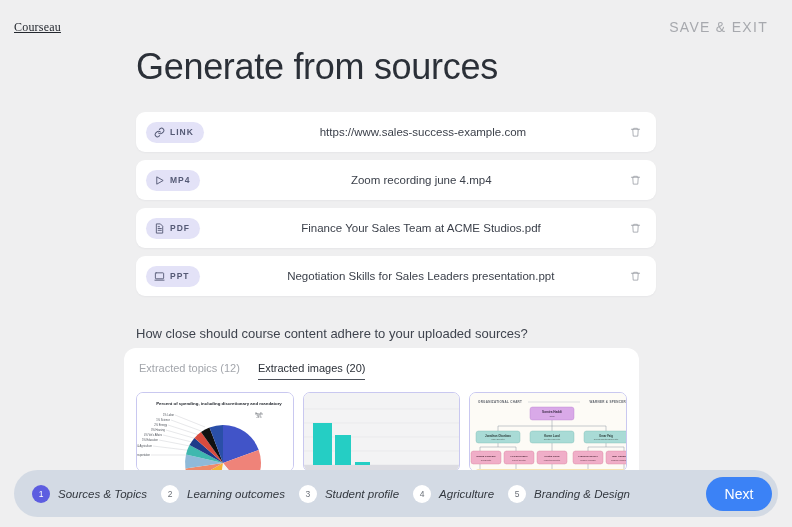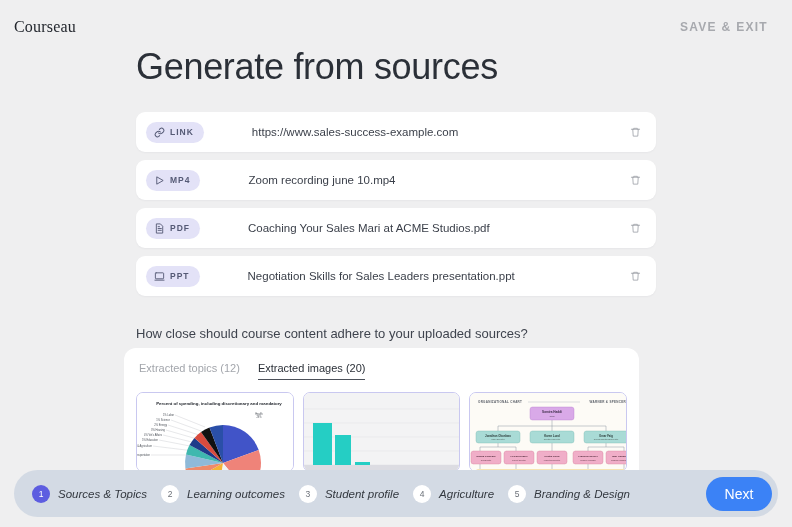--- a/index.html
+++ b/index.html
@@ -18,27 +18,28 @@
   
   .topbar {
     position: absolute; top: 0; left: 0;
     width: 792px; height: 54px;
     display: flex; align-items: center;
     justify-content: space-between;
     padding: 0 24px 0 14px;
   }
   .logo {
     font-family: "Liberation Serif", serif;
-    font-size: 16px;
+    font-size: 12px;
     color: #23272e;
     letter-spacing: .2px;
+    text-decoration: underline;
   }
   .save-exit {
-    font-size: 12px;
-    font-weight: bold;
+    font-size: 14px;
+    font-weight: normal;
     letter-spacing: 1.3px;
     color: #a7a9ae;
   }
 
   
   .main {
     position: absolute;
     top: 46px; left: 136px;
     width: 520px;
   }
@@ -75,20 +76,21 @@
   }
   .badge svg { display: block; }
   .source-name {
     margin-left: 16px;
     font-size: 11.5px;
     color: #3a3f49;
     flex: 1 1 auto;
     white-space: nowrap;
     overflow: hidden;
     text-overflow: ellipsis;
+    text-align: center;
   }
   .del-btn {
     flex: 0 0 auto;
     width: 18px; height: 18px;
     display: flex; align-items: center; justify-content: center;
     cursor: pointer;
   }
 
   
   .slider-block { margin-top: 30px; }
@@ -227,39 +229,39 @@
 
       <div class="source-row">
         <span class="badge">
           <span>
             <svg width="11" height="11" viewBox="0 0 24 24" fill="none" stroke="#555a75" stroke-width="2" stroke-linejoin="round">
               <path d="M6 4l14 8-14 8z"></path>
             </svg>
           </span>
           <span>MP4</span>
         </span>
-        <span class="source-name">Zoom recording june 10.mp4</span>
+        <span class="source-name">Zoom recording june 4.mp4</span>
         <span class="del-btn">
           <svg width="11" height="12" viewBox="0 0 24 24" fill="none" stroke="#9ea2a9" stroke-width="1.8" stroke-linecap="round">
             <path d="M3 6h18M8 6V4h8v2M6 6l1 15h10l1-15"></path>
           </svg>
         </span>
       </div>
 
       <div class="source-row">
         <span class="badge">
           <span>
             <svg width="11" height="11" viewBox="0 0 24 24" fill="none" stroke="#555a75" stroke-width="2" stroke-linecap="round" stroke-linejoin="round">
               <path d="M6 2h8l5 5v15H6z"></path>
               <path d="M9 12h7M9 16h7M9 8h3"></path>
             </svg>
           </span>
           <span>PDF</span>
         </span>
-        <span class="source-name">Coaching Your Sales Mari at ACME Studios.pdf</span>
+        <span class="source-name">Finance Your Sales Team at ACME Studios.pdf</span>
         <span class="del-btn">
           <svg width="11" height="12" viewBox="0 0 24 24" fill="none" stroke="#9ea2a9" stroke-width="1.8" stroke-linecap="round">
             <path d="M3 6h18M8 6V4h8v2M6 6l1 15h10l1-15"></path>
           </svg>
         </span>
       </div>
 
       <div class="source-row">
         <span class="badge">
           <span>

